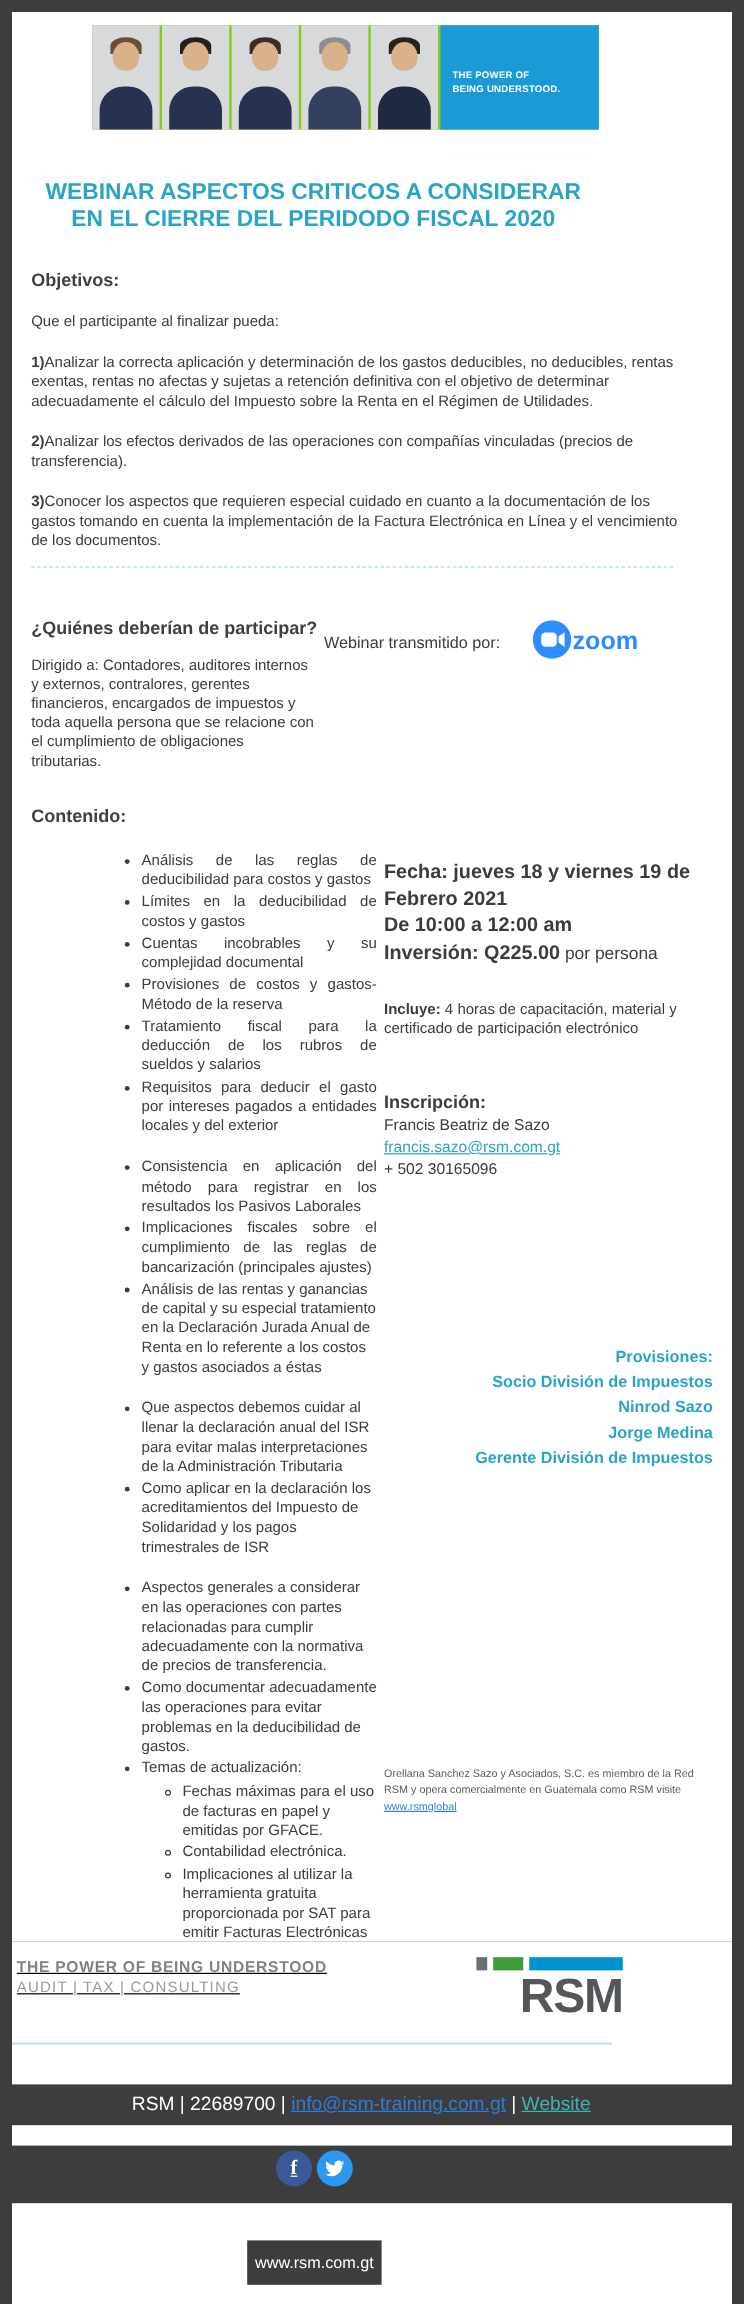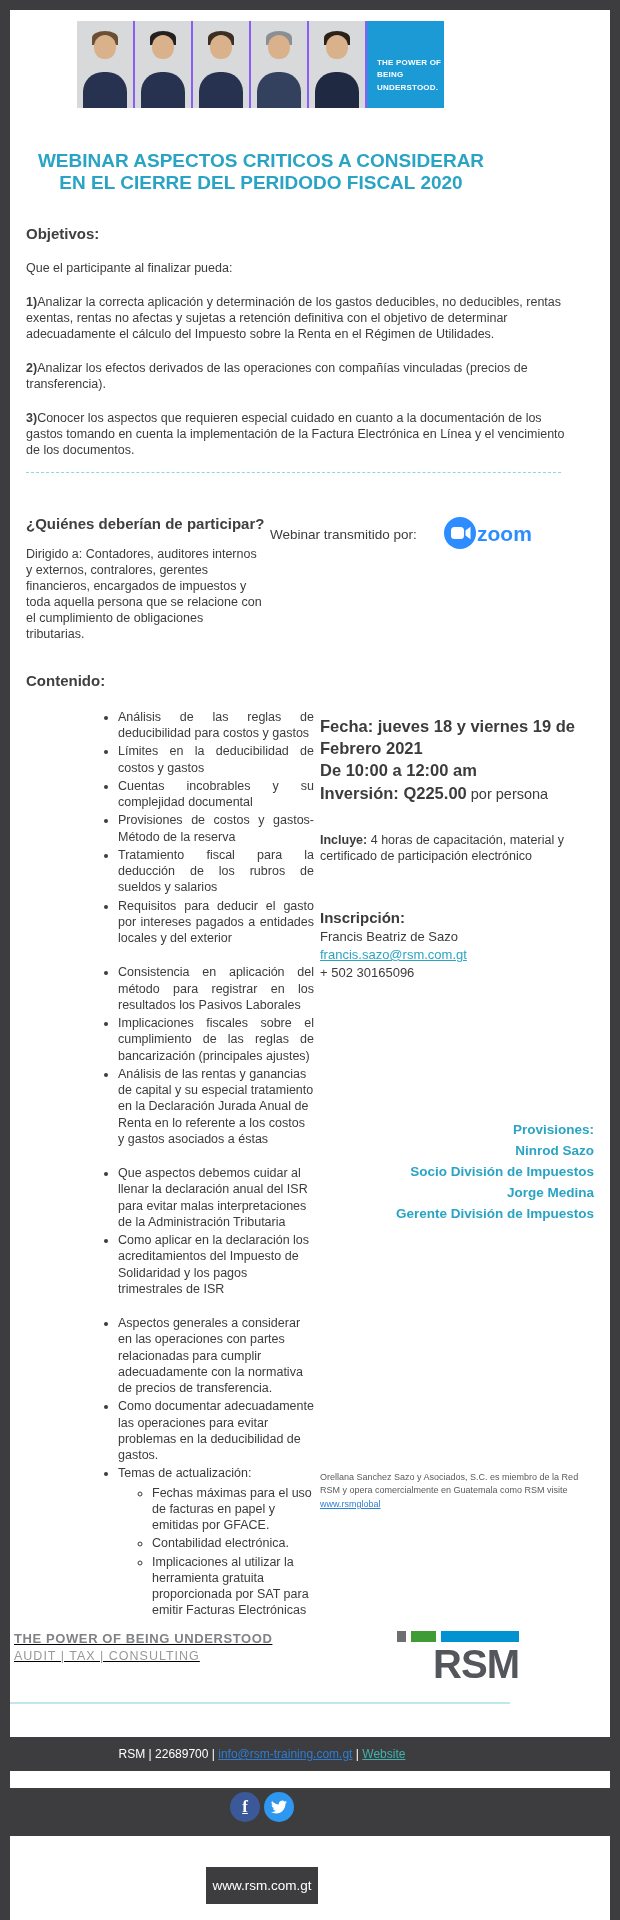--- a/index.html
+++ b/index.html
@@ -1,20 +1,20 @@
 <!DOCTYPE html>
 <html><head>
 <meta charset="utf-8">
 <style>
   html,body{margin:0;padding:0;}
   .page{width:620px;height:1920px;background:#3d3d3f;font-family:"Liberation Sans",sans-serif;position:relative;overflow:hidden;}
   .card{margin:0 10px;background:#fff;height:1608px;box-sizing:border-box;padding:11px 16px 0;overflow:hidden;position:relative;top:10px;}
 
   
-  .hero{margin-left:51px;width:367px;height:87px;display:flex;background:#8b5cf6;}
+  .hero{margin-left:51px;width:422px;height:87px;display:flex;background:#84cc16;}
   .person{width:56px;height:87px;background:#d8d9da;margin-right:2px;position:relative;overflow:hidden;}
   .person .head{position:absolute;top:14px;left:50%;transform:translateX(-50%);width:22px;height:24px;border-radius:50% 50% 45% 45%;background:#d9b28c;}
   .person .hair{position:absolute;top:10px;left:50%;transform:translateX(-50%);width:26px;height:14px;border-radius:50% 50% 0 0;background:#6b4f35;}
   .person .body{position:absolute;bottom:-6px;left:50%;transform:translateX(-50%);width:44px;height:42px;border-radius:20px 20px 0 0;background:#263250;}
   .person:nth-child(2) .hair{background:#23201d;}
   .person:nth-child(3) .hair{background:#3c2e23;}
   .person:nth-child(4) .hair{background:#8b8f94;}
   .person:nth-child(4) .body{background:#33415f;}
   .person:nth-child(5) .hair{background:#2c2119;}
   .person:nth-child(5) .body{background:#1f2a42;}
@@ -64,21 +64,21 @@
   .rsm-blocks{display:flex;justify-content:flex-end;gap:5px;}
   .blk{height:11px;}
   .blk-gray{width:9px;background:#6d6e71;}
   .blk-green{width:25px;background:#3f9c35;}
   .blk-blue{width:78px;background:#0093d0;}
   .rsm-word{font-size:40px;font-weight:bold;color:#53565a;line-height:.95;margin-top:3px;letter-spacing:-1px;}
   .teal-line{position:absolute;left:0;top:84px;width:500px;border-top:2px solid #bfe8ee;}
 
   
   .contact-bar{height:34px;margin-top:10px;display:flex;align-items:center;}
-  .contact-inner{width:524px;text-align:center;color:#fff;font-size:12px;}
+  .contact-inner{width:524px;text-align:center;color:#fff;font-size:16px;padding-left:39px;}
   .contact-inner a.mail{color:#2d7dd2;}
   .contact-inner a.site{color:#3fb3ae;}
   .white-strip{margin:0 10px;height:17px;background:#fff;}
   .social-band{height:48px;display:flex;align-items:flex-start;padding-top:4px;box-sizing:border-box;}
   .social-inner{width:524px;display:flex;justify-content:center;gap:4px;}
   .icon-circle{width:30px;height:30px;border-radius:50%;display:flex;align-items:center;justify-content:center;}
   .fb{background:#3b5998;color:#fff;font-size:17px;font-weight:bold;font-family:"Liberation Serif",serif;}
   .tw{background:#2e97f0;}
   .bottom-band{margin:0 10px;background:#fff;height:84px;display:flex;align-items:flex-start;}
   .btn-wrap{width:504px;display:flex;justify-content:center;padding-top:31px;text-align:right;}
@@ -185,22 +185,22 @@
 
         <div class="inscripcion">
           <div class="h">Inscripción:</div>
           <div>Francis Beatriz de Sazo</div>
           <div><a href="#">francis.sazo@rsm.com.gt</a></div>
           <div>+ 502 30165096</div>
         </div>
 
         <div class="expositores">
           <div>Provisiones:</div>
+          <div>Socio División de Impuestos</div>
           <div>Ninrod Sazo</div>
-          <div>Socio División de Impuestos</div>
           <div>Jorge Medina</div>
           <div>Gerente División de Impuestos</div>
         </div>
 
         <div class="legal"><span>Orellana Sanchez Sazo y Asociados, S.C. es miembro de la Red RSM y opera comercialmente en Guatemala como RSM visite </span><a href="#">www.rsmglobal</a></div>
       </div>
     </div>
   </div>
 
   <div class="brand-band">

